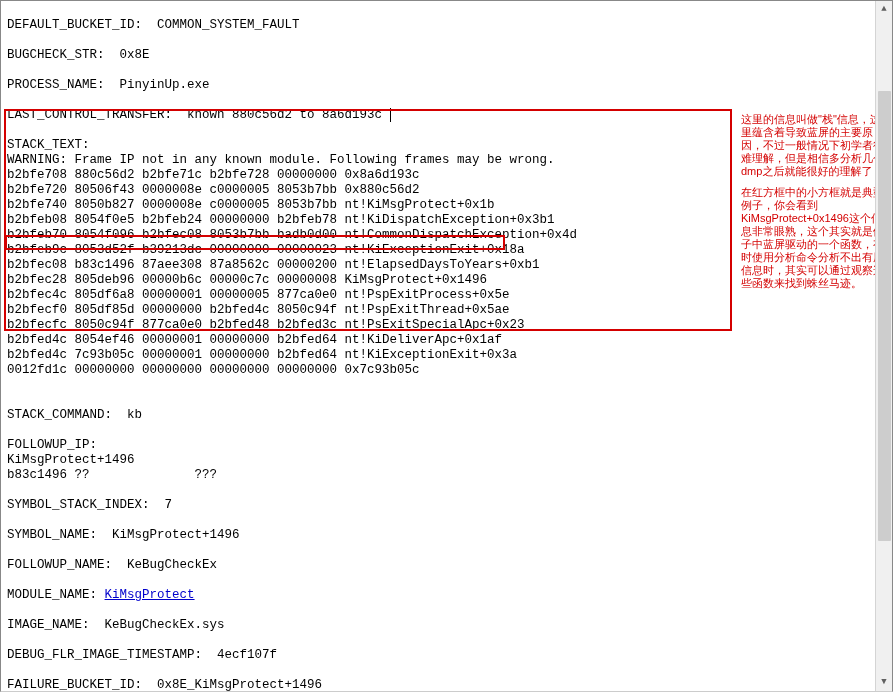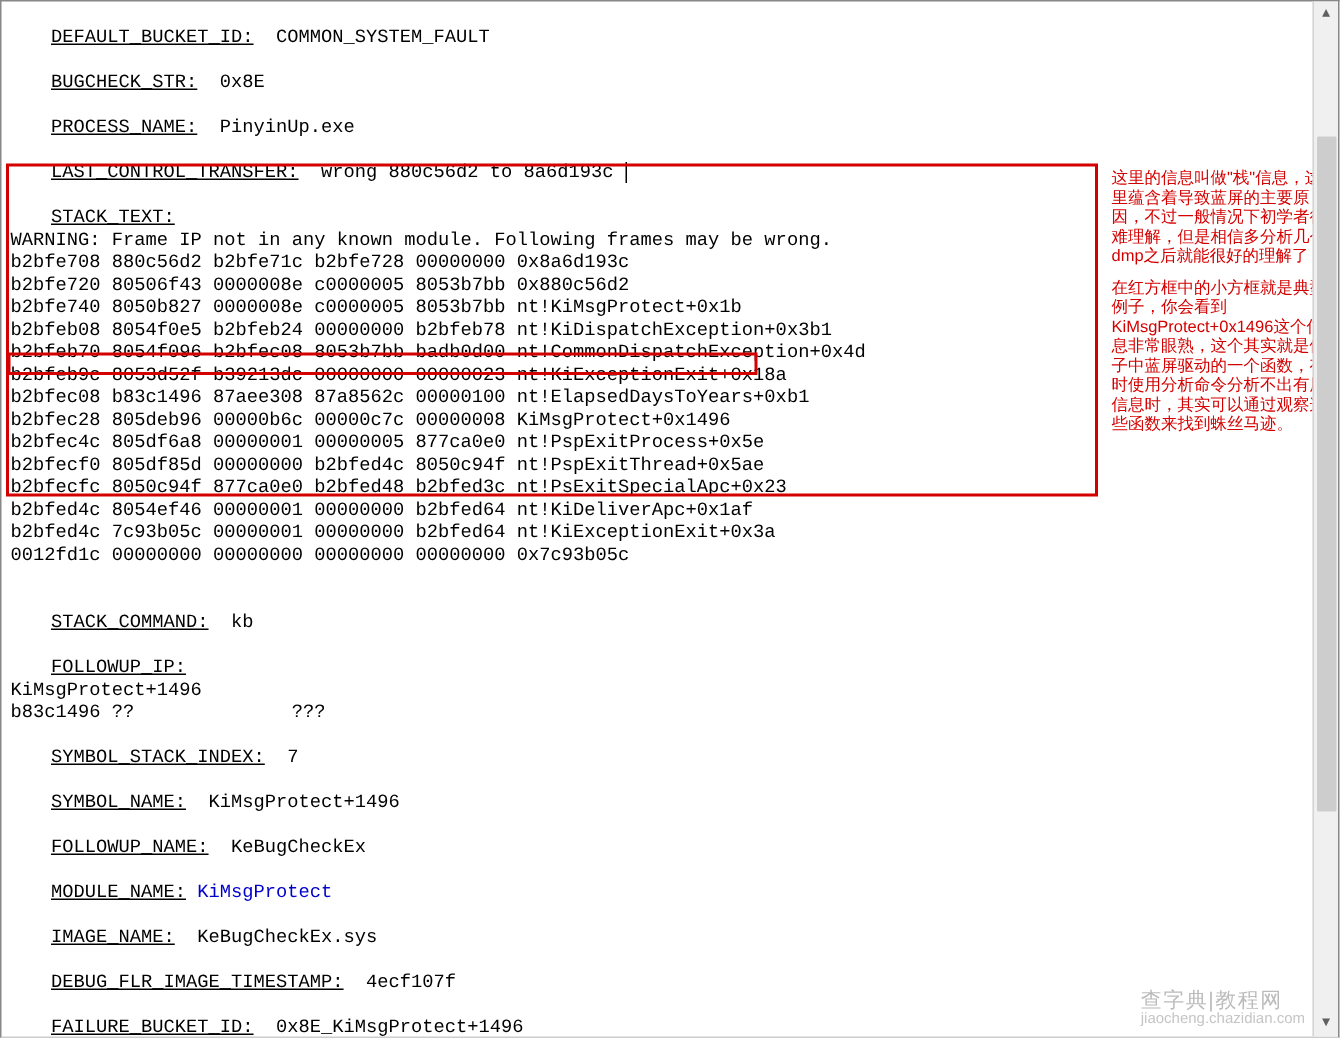--- a/index.html
+++ b/index.html
@@ -43,25 +43,24 @@
   background: #cdcdcd;
   border-radius: 1px;
 }
 .content {
   position: absolute;
   left: 6px; top: 2px;
   right: 20px;
   white-space: pre;
 }
 .section-label {
-  text-decoration: underline;
-  margin-left: 27px;
 }
 .link {
   color: #0000cc;
+  text-decoration: underline;
   text-align: right;
 }
 .cursor {
   border-right: 1px solid #000;
 }
 
 .red-box {
   position: absolute;
   left: 3px;
   top: 108px;
@@ -115,31 +114,31 @@
 
 <div class="viewport">
 
   <div class="content">
 <span class="section-label">DEFAULT_BUCKET_ID:</span>  <span>COMMON_SYSTEM_FAULT</span>
 
 <span class="section-label">BUGCHECK_STR:</span>  <span>0x8E</span>
 
 <span class="section-label">PROCESS_NAME:</span>  <span>PinyinUp.exe</span>
 
-<span class="section-label">LAST_CONTROL_TRANSFER:</span>  <span>wrong 880c56d2 to 8a6d193c</span><span class="cursor"> </span>
+<span class="section-label">LAST_CONTROL_TRANSFER:</span>  <span>known 880c56d2 to 8a6d193c</span><span class="cursor"> </span>
 
 <span class="section-label">STACK_TEXT:</span>
 <span>WARNING: Frame IP not in any known module. Following frames may be wrong.</span>
 <span>b2bfe708 880c56d2 b2bfe71c b2bfe728 00000000 0x8a6d193c</span>
 <span>b2bfe720 80506f43 0000008e c0000005 8053b7bb 0x880c56d2</span>
 <span>b2bfe740 8050b827 0000008e c0000005 8053b7bb nt!KiMsgProtect+0x1b</span>
 <span>b2bfeb08 8054f0e5 b2bfeb24 00000000 b2bfeb78 nt!KiDispatchException+0x3b1</span>
 <span>b2bfeb70 8054f096 b2bfec08 8053b7bb badb0d00 nt!CommonDispatchException+0x4d</span>
 <span>b2bfeb9c 8053d52f b39213dc 00000000 00000023 nt!KiExceptionExit+0x18a</span>
-<span>b2bfec08 b83c1496 87aee308 87a8562c 00000100 nt!ElapsedDaysToYears+0xb1</span>
+<span>b2bfec08 b83c1496 87aee308 87a8562c 00000200 nt!ElapsedDaysToYears+0xb1</span>
 <span>b2bfec28 805deb96 00000b6c 00000c7c 00000008 KiMsgProtect+0x1496</span>
 <span>b2bfec4c 805df6a8 00000001 00000005 877ca0e0 nt!PspExitProcess+0x5e</span>
 <span>b2bfecf0 805df85d 00000000 b2bfed4c 8050c94f nt!PspExitThread+0x5ae</span>
 <span>b2bfecfc 8050c94f 877ca0e0 b2bfed48 b2bfed3c nt!PsExitSpecialApc+0x23</span>
 <span>b2bfed4c 8054ef46 00000001 00000000 b2bfed64 nt!KiDeliverApc+0x1af</span>
 <span>b2bfed4c 7c93b05c 00000001 00000000 b2bfed64 nt!KiExceptionExit+0x3a</span>
 <span>0012fd1c 00000000 00000000 00000000 00000000 0x7c93b05c</span>
 
 
 <span class="section-label">STACK_COMMAND:</span>  <span>kb</span>
@@ -176,17 +175,13 @@
     <div style="height:8px"></div>
     <div>在红方框中的小方框就是典型例子，你会看到KiMsgProtect+0x1496这个信息非常眼熟，这个其实就是例子中蓝屏驱动的一个函数，有时使用分析命令分析不出有用信息时，其实可以通过观察这些函数来找到蛛丝马迹。</div>
   </div>
 
   <div class="scrollbar-v">
     <div class="arrow up">▲</div>
     <div class="thumb"></div>
     <div class="arrow down">▼</div>
   </div>
 
-  <div class="watermark">
-    <span>查字典|教程网</span>
-    <span class="sub">jiaocheng.chazidian.com</span>
-  </div>
 </div>
 
 </body></html>

